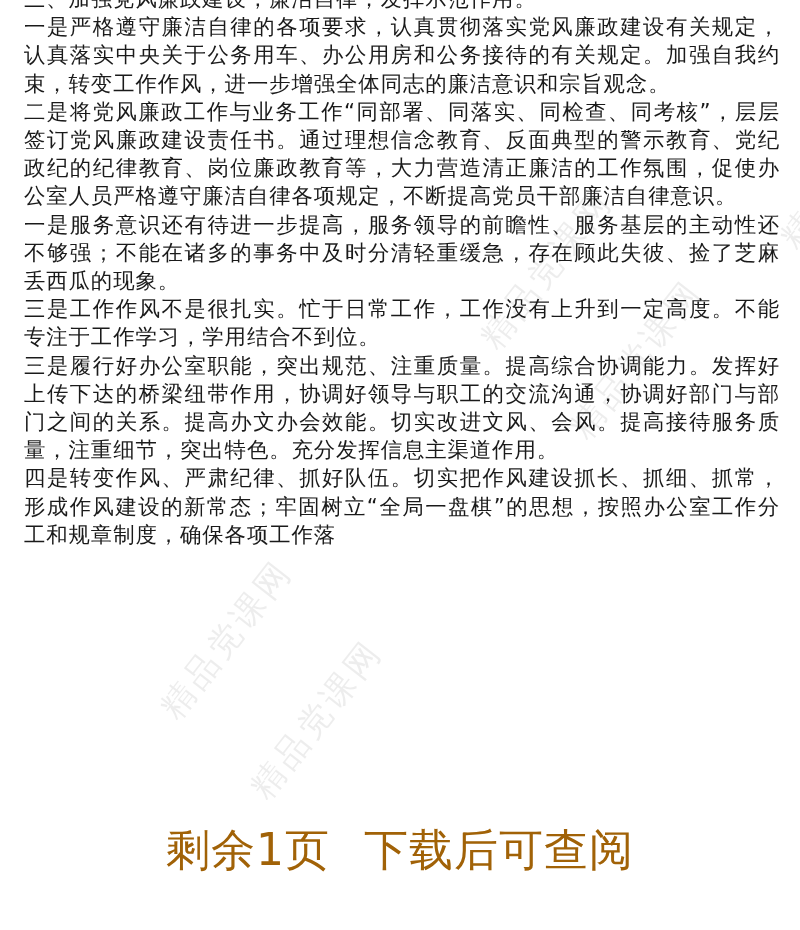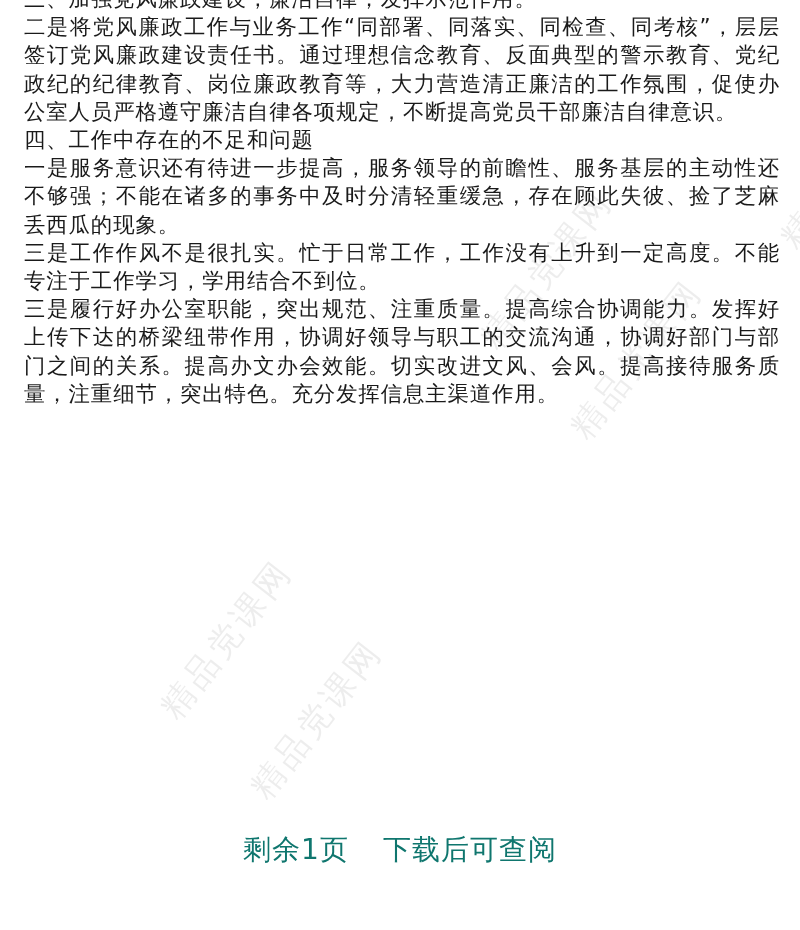--- a/index.html
+++ b/index.html
@@ -56,42 +56,43 @@
     transform: rotate(-52deg);
     transform-origin: left top;
     white-space: nowrap;
   }
   .remaining-banner {
     position: absolute;
     left: 0;
     top: 826px;
     width: 800px;
     text-align: center;
-    color: #0f766e;
-    font-size: 28px;
+    color: #a16207;
+    font-size: 44px;
     line-height: 48px;
     letter-spacing: 1px;
   }
   .remaining-banner .gap {
     display: inline-block;
     width: 34px;
   }
 </style>
 </head>
 <body>
 
 <div class="page">
 
   <div class="doc-body">
     <p>三、加强党风廉政建设，廉洁自律，发挥示范作用。</p>
+    <p>一是严格遵守廉洁自律的各项要求，认真贯彻落实党风廉政建设有关规定，认真落实中央关于公务用车、办公用房和公务接待的有关规定。加强自我约束，转变工作作风，进一步增强全体同志的廉洁意识和宗旨观念。</p>
     <p>二是将党风廉政工作与业务工作“同部署、同落实、同检查、同考核”，层层签订党风廉政建设责任书。通过理想信念教育、反面典型的警示教育、党纪政纪的纪律教育、岗位廉政教育等，大力营造清正廉洁的工作氛围，促使办公室人员严格遵守廉洁自律各项规定，不断提高党员干部廉洁自律意识。</p>
-    <p>四、工作中存在的不足和问题</p>
     <p>一是服务意识还有待进一步提高，服务领导的前瞻性、服务基层的主动性还不够强；不能在诸多的事务中及时分清轻重缓急，存在顾此失彼、捡了芝麻丢西瓜的现象。</p>
     <p>三是工作作风不是很扎实。忙于日常工作，工作没有上升到一定高度。不能专注于工作学习，学用结合不到位。</p>
     <p>三是履行好办公室职能，突出规范、注重质量。提高综合协调能力。发挥好上传下达的桥梁纽带作用，协调好领导与职工的交流沟通，协调好部门与部门之间的关系。提高办文办会效能。切实改进文风、会风。提高接待服务质量，注重细节，突出特色。充分发挥信息主渠道作用。</p>
+    <p>四是转变作风、严肃纪律、抓好队伍。切实把作风建设抓长、抓细、抓常，形成作风建设的新常态；牢固树立“全局一盘棋”的思想，按照办公室工作分工和规章制度，确保各项工作落</p>
   </div>
 
   <div class="watermark-layer">
     <span class="watermark" style="left:470px; top:330px;">精品党课网</span>
     <span class="watermark" style="left:560px; top:420px;">精品党课网</span>
     <span class="watermark" style="left:150px; top:700px;">精品党课网</span>
     <span class="watermark" style="left:240px; top:780px;">精品党课网</span>
     <span class="watermark" style="left:770px; top:230px;">精品党课网</span>
   </div>
 

